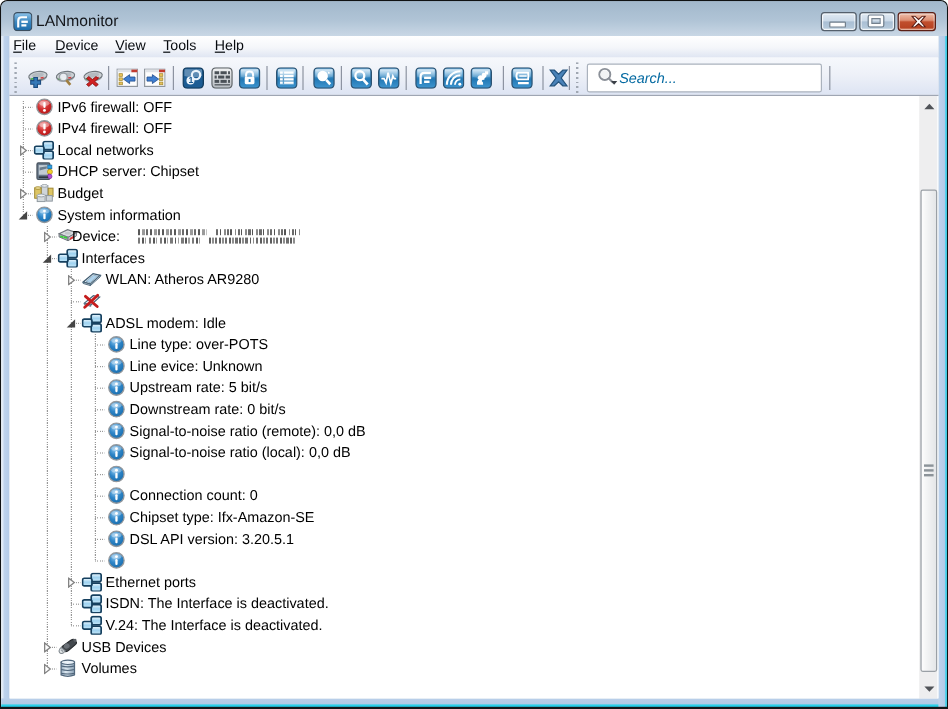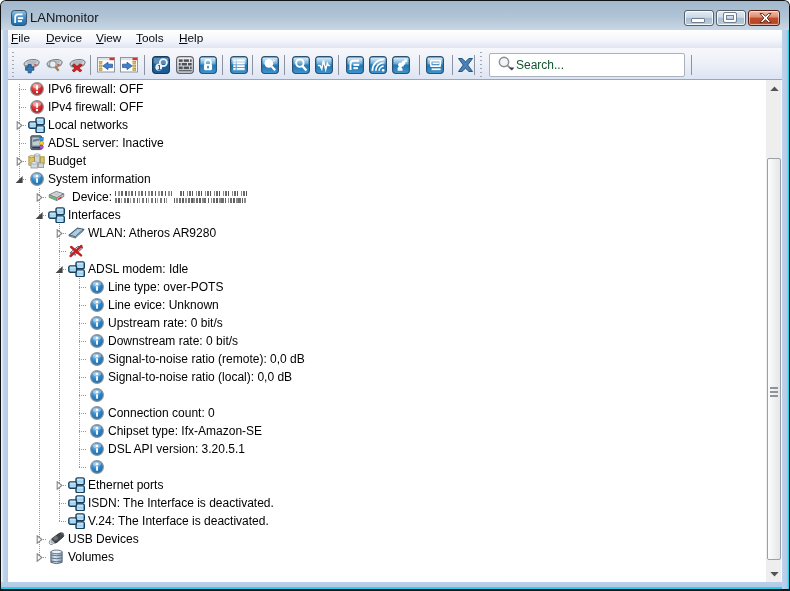--- a/index.html
+++ b/index.html
@@ -23,21 +23,21 @@
 #maxgl{left:724px;top:13px;width:8px;height:5px;border:2px solid #fdfdfd;outline:1px solid #73808d;border-radius:1px;background:rgba(255,255,255,0.08);box-shadow:inset 0 0 0 1px #73808d;}
 
 #client{left:8px;top:30px;width:774px;height:552px;background:#fff;}
 #menubar{left:0px;top:0px;width:774px;height:18px;background:linear-gradient(#ffffff,#f4f6fa 55%,#dfe5f2);}
 .mi{top:1px;font-size:11.8px;color:#06090d;}
 .mi u{text-decoration:underline;text-underline-offset:1px;}
 #toolbar{left:0px;top:18px;width:774px;height:31px;background:linear-gradient(#f6f8fc,#eef1f8 45%,#dde4f3);border-bottom:1px solid #9fa6b3;}
 .tsep{top:25px;width:1px;height:20px;background:#8d93a1;}
 .grip{top:22px;width:2px;height:26px;background:repeating-linear-gradient(#a0a7b2 0 1.5px,transparent 1.5px 4px);}
 #sbox{left:481px;top:23px;width:194px;height:22px;background:#fff;border:1px solid #aab2bd;border-radius:2px;}
-#stext{left:508px;top:28px;font-size:12px;color:#14532d;}
+#stext{left:508px;top:28px;font-size:12px;font-style:italic;color:#0369a1;}
 
 #tree{left:0px;top:50px;width:758px;height:502px;background:#fff;overflow:hidden;}
 .lbl{position:absolute;top:2px;font-size:12px;color:#000;white-space:pre;}
 .ic{position:absolute;top:1px;width:17px;height:16px;}
 .vline{position:absolute;width:1px;background:repeating-linear-gradient(#989898 0 1px,transparent 1px 2px);}
 .hstub{position:absolute;height:1px;background:repeating-linear-gradient(90deg,#989898 0 1px,transparent 1px 2px);}
 .tri{position:absolute;width:9px;height:9px;}
 
 #sbar{left:758px;top:50px;width:16px;height:502px;background:linear-gradient(90deg,#eeeeef 0 15px,#f8fafc 15px 16px);}
 #sthumb{position:absolute;left:0.5px;top:78px;width:12.5px;height:400px;background:linear-gradient(90deg,#fdfdfd,#f2f3f4 40%,#e4e6e8);border:1px solid #9aa0a6;border-radius:2px;}
@@ -368,21 +368,21 @@
           <use href="#tric"></use>
         </svg>
 <svg class="ic" style="left:20px;top:37px" viewBox="0 0 17 16" width="17" height="16">
           <use href="#net"></use>
         </svg>
 <div class="lbl" style="left:40px;top:38px">Local networks</div>
 <div class="hstub" style="left:11px;top:63px;width:8px"></div>
 <svg class="ic" style="left:20px;top:55px" viewBox="0 0 17 16" width="17" height="16">
           <use href="#srv"></use>
         </svg>
-<div class="lbl" style="left:40px;top:56px">ADSL server: Inactive</div>
+<div class="lbl" style="left:40px;top:56px">DHCP server: Chipset</div>
 <div class="hstub" style="left:11px;top:81px;width:8px"></div>
 <svg class="tri" style="left:7px;top:76.5px" viewBox="0 0 9 9">
           <use href="#tric"></use>
         </svg>
 <svg class="ic" style="left:20px;top:73px" viewBox="0 0 17 16" width="17" height="16">
           <use href="#bud"></use>
         </svg>
 <div class="lbl" style="left:40px;top:74px">Budget</div>
 <div class="hstub" style="left:11px;top:99px;width:8px"></div>
 <svg class="tri" style="left:7px;top:94.5px" viewBox="0 0 9 9">
@@ -392,21 +392,21 @@
           <use href="#info"></use>
         </svg>
 <div class="lbl" style="left:40px;top:92px">System information</div>
 <div class="hstub" style="left:31px;top:117px;width:8px"></div>
 <svg class="tri" style="left:27px;top:112.5px" viewBox="0 0 9 9">
           <use href="#tric"></use>
         </svg>
 <svg class="ic" style="left:40px;top:109px" viewBox="0 0 17 16" width="17" height="16">
           <use href="#dev"></use>
         </svg>
-<div class="lbl" style="left:64px;top:110px">Device: </div>
+<div class="lbl" style="left:52px;top:110px">Device: </div>
 <div class="abs" style="left:107px;top:111px;width:57px;height:5px;filter:blur(0.3px);background:repeating-linear-gradient(90deg,#585858 0 1.5px,rgba(255,255,255,0) 1.5px 3px,#9a9a9a 3px 5.5px,rgba(255,255,255,0) 5.5px 6.5px,#6a6a6a 6.5px 8px,rgba(255,255,255,0) 8px 10px)"></div>
 <div class="abs" style="left:172px;top:111px;width:70px;height:5px;filter:blur(0.3px);background:repeating-linear-gradient(90deg,#6a6a6a 0 2px,rgba(255,255,255,0) 2px 3px,#545454 3px 4px,rgba(255,255,255,0) 4px 6.5px,#8a8a8a 6.5px 8px,rgba(255,255,255,0) 8px 9px)"></div>
 <div class="abs" style="left:107px;top:118px;width:53px;height:5px;filter:blur(0.3px);background:repeating-linear-gradient(90deg,#7a7a7a 0 2px,rgba(255,255,255,0) 2px 3.5px,#585858 3.5px 5px,rgba(255,255,255,0) 5px 6px,#a0a0a0 6px 7px,rgba(255,255,255,0) 7px 9px)"></div>
 <div class="abs" style="left:166px;top:118px;width:72px;height:5px;filter:blur(0.3px);background:repeating-linear-gradient(90deg,#5e5e5e 0 1.5px,rgba(255,255,255,0) 1.5px 2.5px,#8e8e8e 2.5px 4px,rgba(255,255,255,0) 4px 5px,#6e6e6e 5px 7px,rgba(255,255,255,0) 7px 8.5px)"></div>
 <div class="hstub" style="left:31px;top:135px;width:8px"></div>
 <svg class="tri" style="left:27px;top:130.5px" viewBox="0 0 9 9">
           <use href="#trie"></use>
         </svg>
 <svg class="ic" style="left:40px;top:127px" viewBox="0 0 17 16" width="17" height="16">
           <use href="#net"></use>
@@ -439,21 +439,21 @@
 <div class="lbl" style="left:100px;top:200px">Line type: over-POTS</div>
 <div class="hstub" style="left:71px;top:225px;width:8px"></div>
 <svg class="ic" style="left:80px;top:217px" viewBox="0 0 17 16" width="17" height="16">
           <use href="#info"></use>
         </svg>
 <div class="lbl" style="left:100px;top:218px">Line evice: Unknown</div>
 <div class="hstub" style="left:71px;top:243px;width:8px"></div>
 <svg class="ic" style="left:80px;top:235px" viewBox="0 0 17 16" width="17" height="16">
           <use href="#info"></use>
         </svg>
-<div class="lbl" style="left:100px;top:236px">Upstream rate: 0 bit/s</div>
+<div class="lbl" style="left:100px;top:236px">Upstream rate: 5 bit/s</div>
 <div class="hstub" style="left:71px;top:261px;width:8px"></div>
 <svg class="ic" style="left:80px;top:253px" viewBox="0 0 17 16" width="17" height="16">
           <use href="#info"></use>
         </svg>
 <div class="lbl" style="left:100px;top:254px">Downstream rate: 0 bit/s</div>
 <div class="hstub" style="left:71px;top:279px;width:8px"></div>
 <svg class="ic" style="left:80px;top:271px" viewBox="0 0 17 16" width="17" height="16">
           <use href="#info"></use>
         </svg>
 <div class="lbl" style="left:100px;top:272px">Signal-to-noise ratio (remote): 0,0 dB</div>

